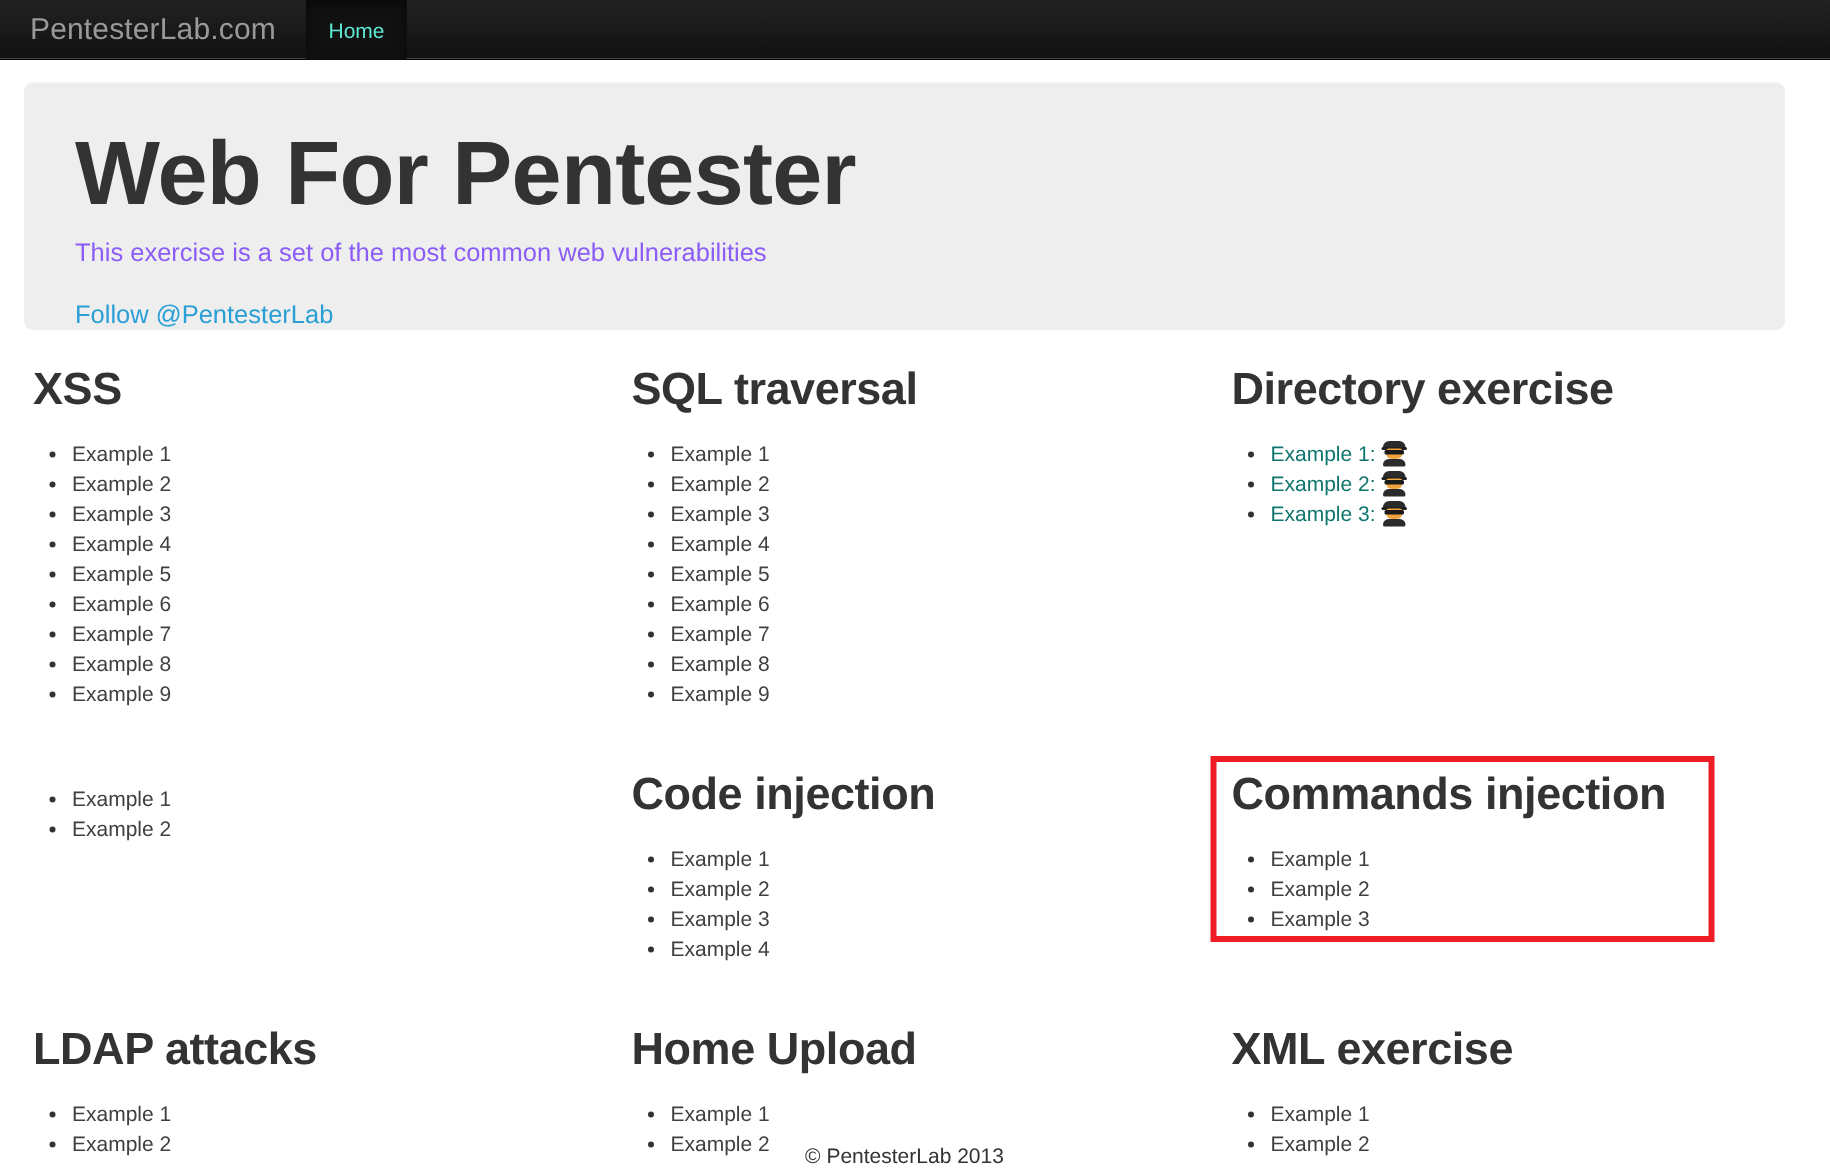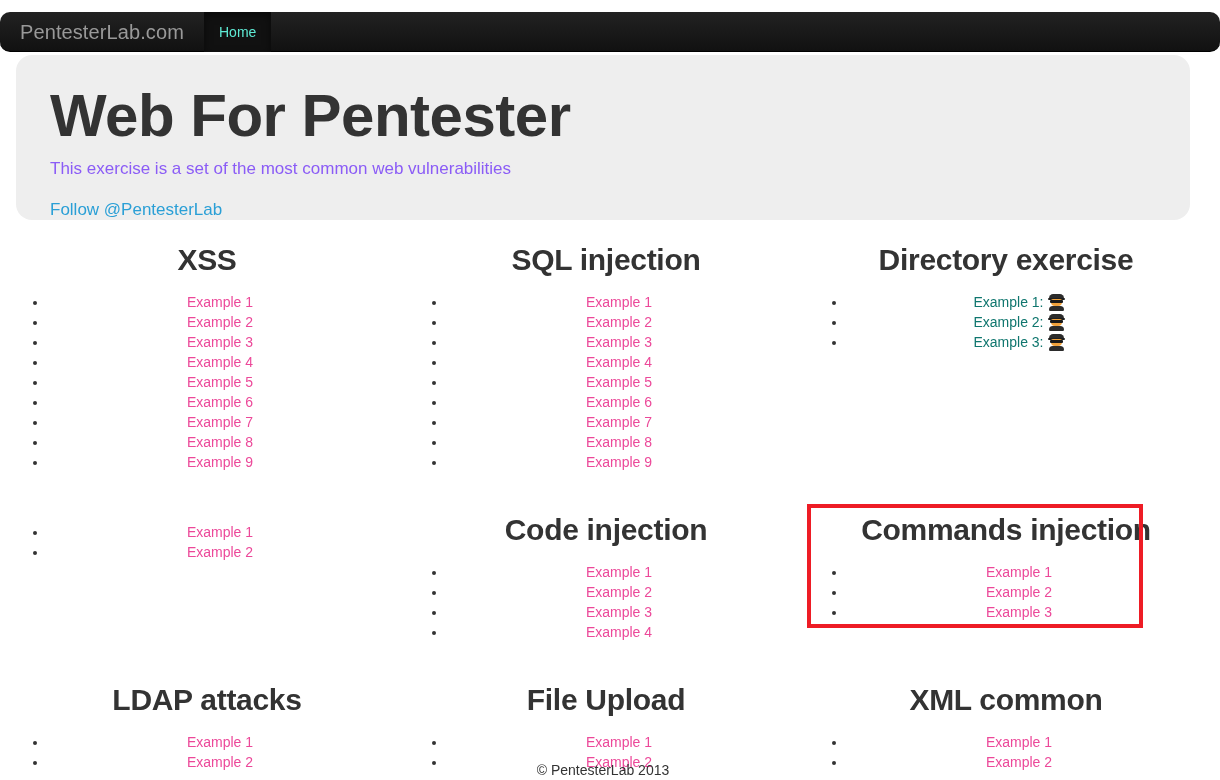--- a/index.html
+++ b/index.html
@@ -13,27 +13,26 @@
     font-family: "Liberation Sans", sans-serif;
     font-size: 14px;
     color: #333333;
     overflow: hidden;
     position: relative;
   }
 
   
   .navbar {
     position: absolute;
-    left: 0; top: 12px;
+    left: 0; top: 0;
     width: 1220px;
     height: 40px;
     background: linear-gradient(to bottom, #222222 0%, #111111 100%);
     border-bottom: 1px solid #000000;
     box-sizing: border-box;
-    border-radius: 10px;
   }
   .brand {
     position: absolute;
     left: 20px;
     top: 0;
     height: 40px;
     line-height: 40px;
     font-size: 20px;
     color: #999999;
     font-weight: normal;
@@ -60,21 +59,21 @@
   }
 
   
   .jumbotron {
     position: absolute;
     left: 16px;
     top: 55px;
     width: 1174px;
     height: 165px;
     background: #eeeeee;
-    border-radius: 16px;
+    border-radius: 6px;
     box-sizing: border-box;
     padding: 28px 30px 0 34px;
   }
   .jumbo-title {
     margin: 0;
     font-size: 60px;
     line-height: 66px;
     font-weight: bold;
     color: #333333;
     letter-spacing: -0.5px;
@@ -105,21 +104,20 @@
     width: 1220px;
   }
   .row {
     position: relative;
     width: 1220px;
   }
   .col {
     position: absolute;
     top: 0;
     width: 370px;
-    text-align: center;
   }
   .col-1 { left: 22px; }
   .col-2 { left: 421px; }
   .col-3 { left: 821px; }
 
   .sec-title {
     margin: 0;
     padding: 0;
     font-size: 30px;
     line-height: 40px;
@@ -134,21 +132,21 @@
     padding-left: 26px;
   }
   ul.ex-list li {
     font-size: 14px;
     line-height: 20px;
     color: #333333;
     padding: 0;
     margin: 0;
   }
   ul.ex-list li a {
-    color: #ec4899;
+    color: #404040;
     text-decoration: none;
     cursor: pointer;
   }
   .plain-item {
     color: #0f766e;
   }
 
   
   .spy-emoji {
     display: inline-block;
@@ -248,21 +246,21 @@
         <li><a>Example 4</a></li>
         <li><a>Example 5</a></li>
         <li><a>Example 6</a></li>
         <li><a>Example 7</a></li>
         <li><a>Example 8</a></li>
         <li><a>Example 9</a></li>
       </ul>
     </div>
 
     <div class="col col-2">
-      <h2 class="sec-title">SQL injection</h2>
+      <h2 class="sec-title">SQL traversal</h2>
       <ul class="ex-list">
         <li><a>Example 1</a></li>
         <li><a>Example 2</a></li>
         <li><a>Example 3</a></li>
         <li><a>Example 4</a></li>
         <li><a>Example 5</a></li>
         <li><a>Example 6</a></li>
         <li><a>Example 7</a></li>
         <li><a>Example 8</a></li>
         <li><a>Example 9</a></li>
@@ -314,29 +312,29 @@
 
     <div class="col col-1">
       <h2 class="sec-title">LDAP attacks</h2>
       <ul class="ex-list">
         <li><a>Example 1</a></li>
         <li><a>Example 2</a></li>
       </ul>
     </div>
 
     <div class="col col-2">
-      <h2 class="sec-title">File Upload</h2>
+      <h2 class="sec-title">Home Upload</h2>
       <ul class="ex-list">
         <li><a>Example 1</a></li>
         <li><a>Example 2</a></li>
       </ul>
     </div>
 
     <div class="col col-3">
-      <h2 class="sec-title">XML common</h2>
+      <h2 class="sec-title">XML exercise</h2>
       <ul class="ex-list">
         <li><a>Example 1</a></li>
         <li><a>Example 2</a></li>
       </ul>
     </div>
 
   </div>
 
 </div>
 

